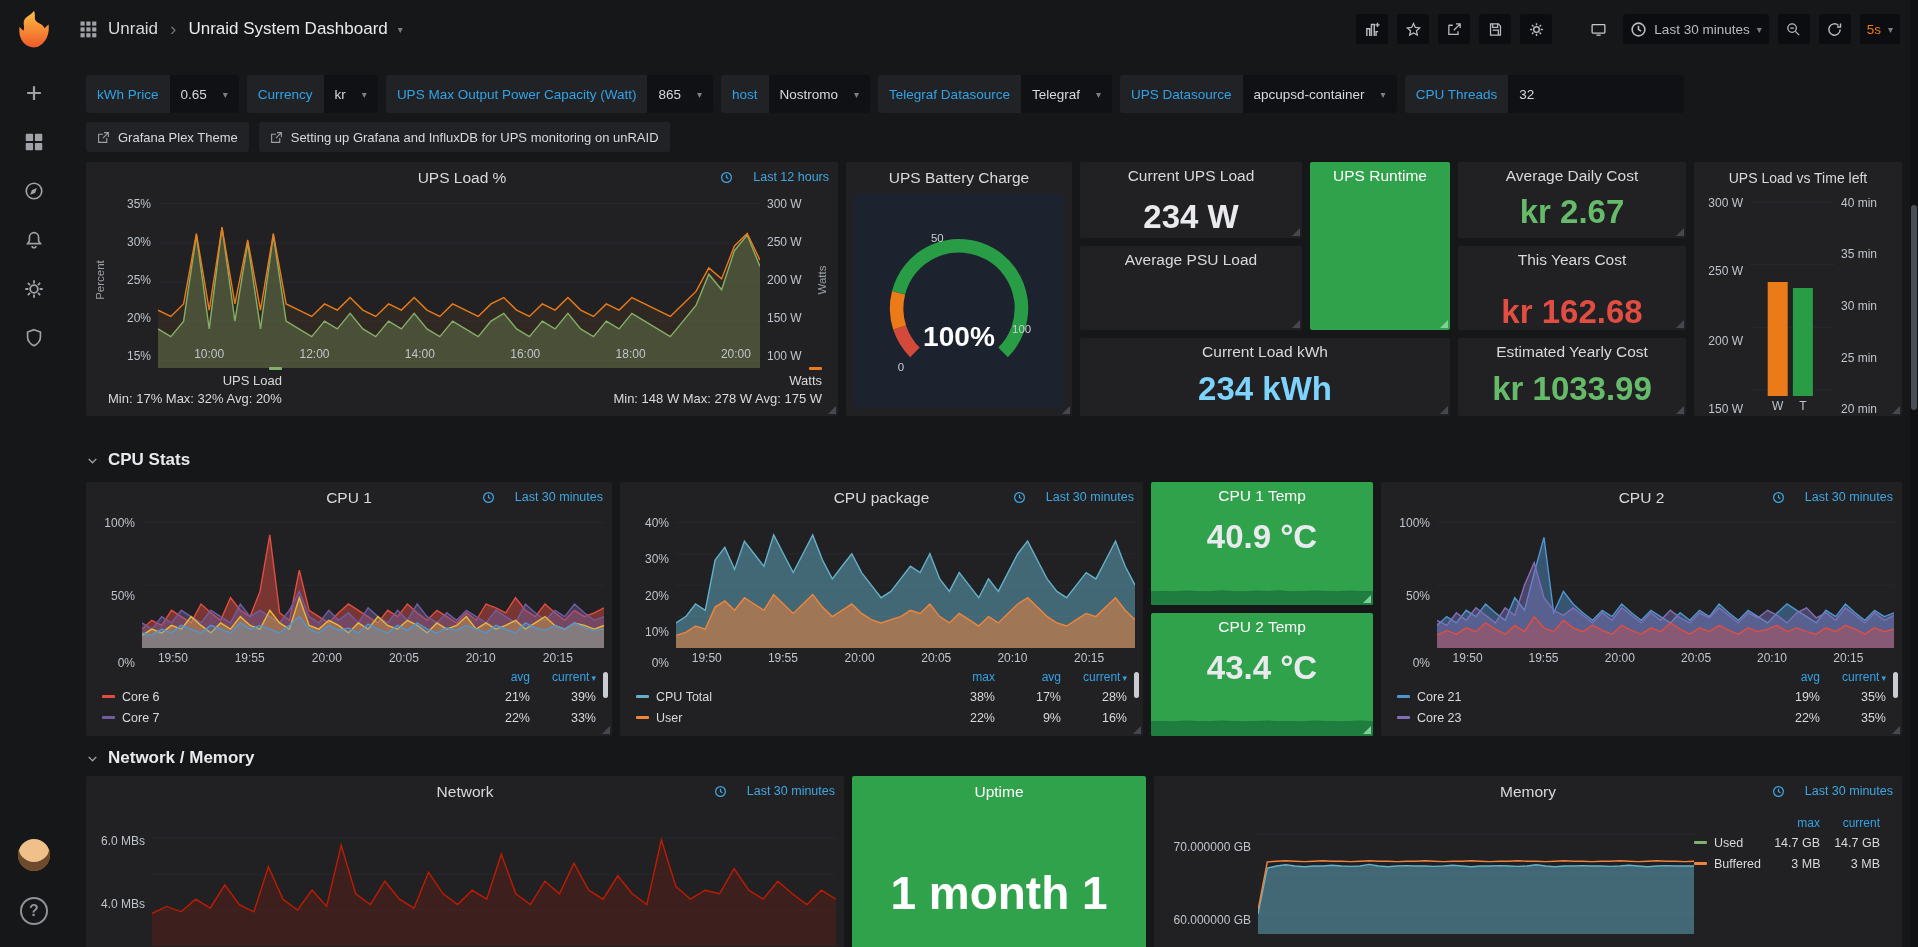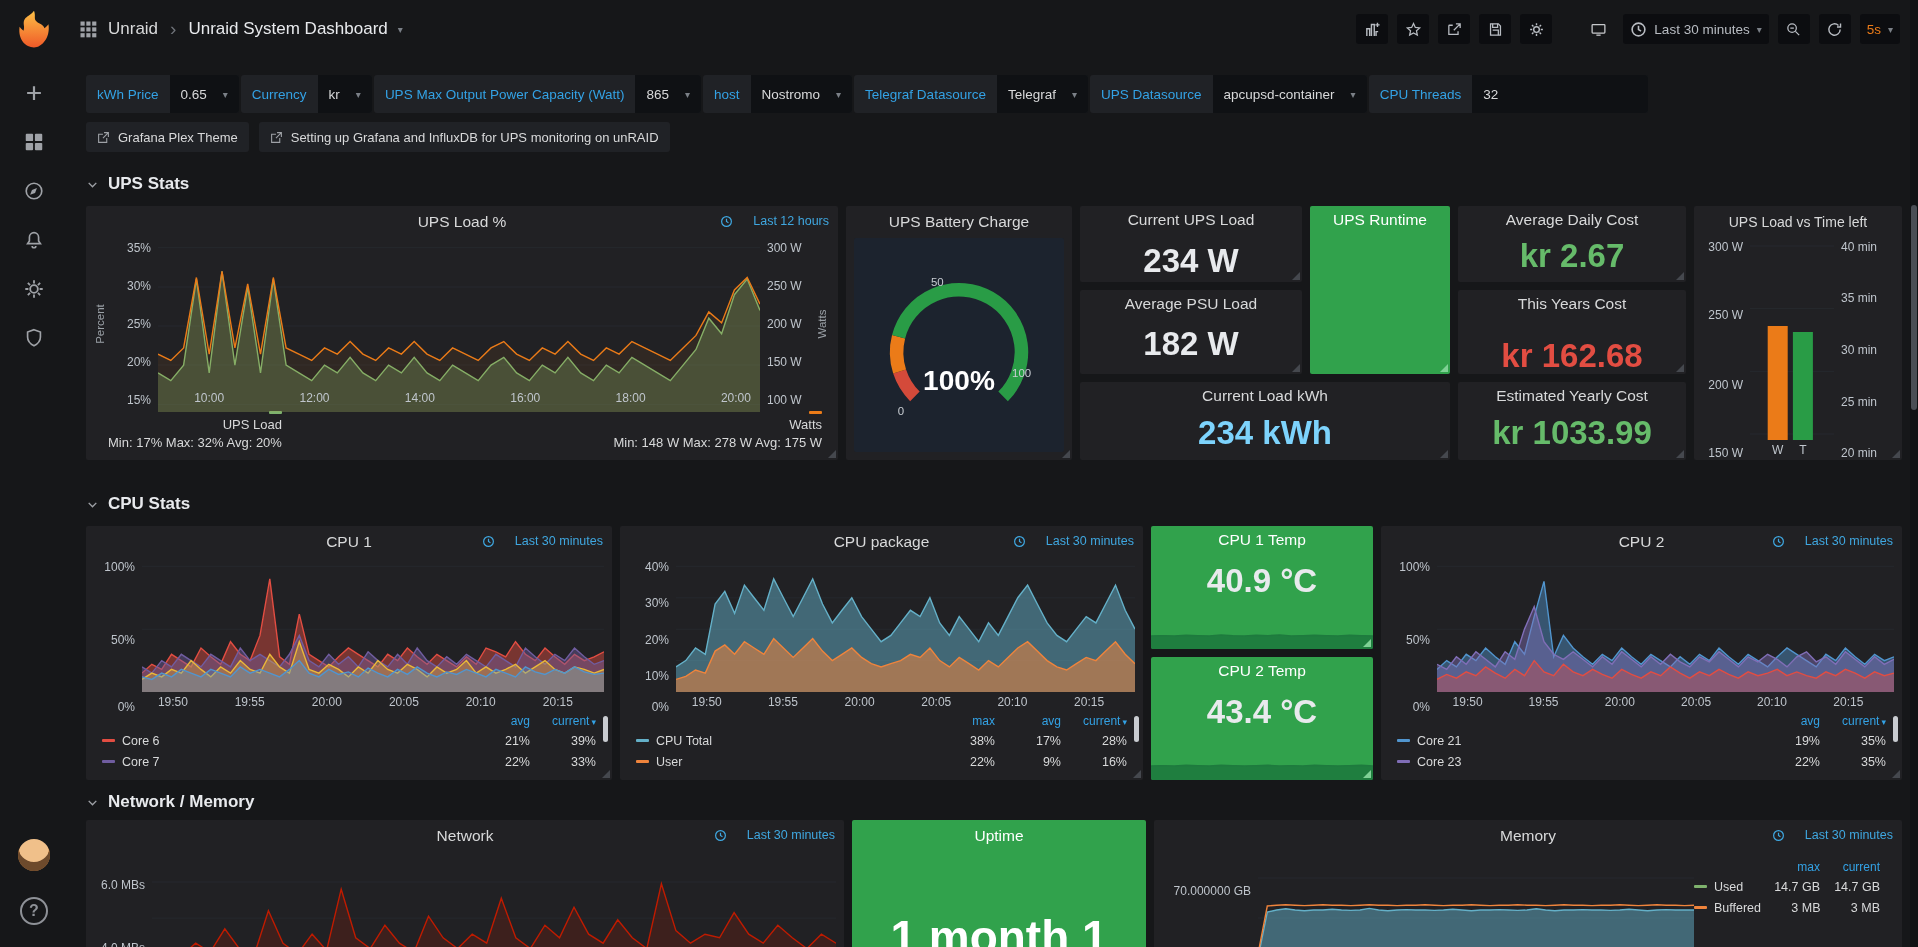--- a/index.html
+++ b/index.html
@@ -32,21 +32,21 @@
   .nav-right { display:flex; align-items:center; gap:9px; }
   .nbtn { height:30px; min-width:32px; padding:0 7px; background:#0c0d10; border:none; border-radius:3px;
     color:#b8bcc2; display:flex; align-items:center; justify-content:center; gap:7px; cursor:pointer; font-size:13.5px; }
   .nbtn svg { width:17px; height:17px; }
   .nbtn.plain { background:none; color:#c7c9cc; }
   .nbtn .orange { color:#eb7b18; font-weight:500; }
   .gap { width:12px; }
 
   
   .submenu { padding:17px 18px 0; }
-  .varrow { display:flex; gap:2px; }
+  .varrow { display:flex; gap:8px; }
   .varbox { display:flex; align-items:stretch; background:#202226; border-radius:3px; height:38px; cursor:pointer; }
   .varlabel { display:flex; align-items:center; padding:0 11px; color:#33a2e5; font-size:13.5px; font-weight:500; }
   .varvalue { display:flex; align-items:center; gap:16px; background:#0f1114; padding:0 11px;
     border-radius:0 3px 3px 0; font-size:13.5px; color:#d8d9da; }
   .varvalue.wide { width:176px; }
   .linkrow { display:flex; gap:10px; margin-top:9px; }
   .linkbtn { display:flex; align-items:center; gap:8px; background:#202226; border-radius:3px; height:30px;
     padding:0 11px; font-size:13px; color:#d8d9da; cursor:pointer; }
   .linkbtn svg { width:13px; height:13px; color:#9fa2a7; }
 
@@ -323,26 +323,20 @@
         <svg viewBox="0 0 24 24" fill="none" stroke="currentColor" stroke-width="2">
             <path d="M13 3h8v8M21 3L11 13M18 13v8H3V6h8"></path>
           </svg>
         <span>Setting up Grafana and InfluxDB for UPS monitoring on unRAID</span>
       </div>
     </div>
   </div>
 
   <div class="dash">
 
-    <div class="sechead">
-      <svg viewBox="0 0 24 24" fill="none" stroke="currentColor" stroke-width="2.6">
-          <path d="M5 9l7 7 7-7"></path>
-        </svg>
-      <span>UPS Stats</span>
-    </div>
     <div class="row">
 
       <div class="panel" style="flex:1 1 740px">
         <div class="phead">
           <span class="ptitle">UPS Load %</span>
           <span class="ptime">
             <svg viewBox="0 0 16 16" fill="none" stroke="currentColor" stroke-width="1.5">
                 <circle cx="8" cy="8" r="6"></circle>
                 <path d="M8 4.5V8l2.4 1.5"></path>
               </svg>
@@ -440,21 +434,20 @@
         <div class="panel" style="grid-column:3;grid-row:1">
           <div class="phead small">
               <span class="ptitle">Average Daily Cost</span>
             </div>
           <div class="statval" style="color: rgb(102, 187, 106);">kr 2.67</div>
         </div>
         <div class="panel" style="grid-column:1;grid-row:2">
           <div class="phead small">
               <span class="ptitle">Average PSU Load</span>
             </div>
-          <div class="statval" style="color: rgb(232, 234, 237);">182 W</div>
         </div>
         <div class="panel" style="grid-column:3;grid-row:2">
           <div class="phead small">
               <span class="ptitle">This Years Cost</span>
             </div>
           <div class="statval" style="color: rgb(226, 77, 66); margin-top: 20px;">kr 162.68</div>
         </div>
         <div class="panel" style="grid-column:1/3;grid-row:3">
           <div class="phead small">
               <span class="ptitle">Current Load kWh</span>

